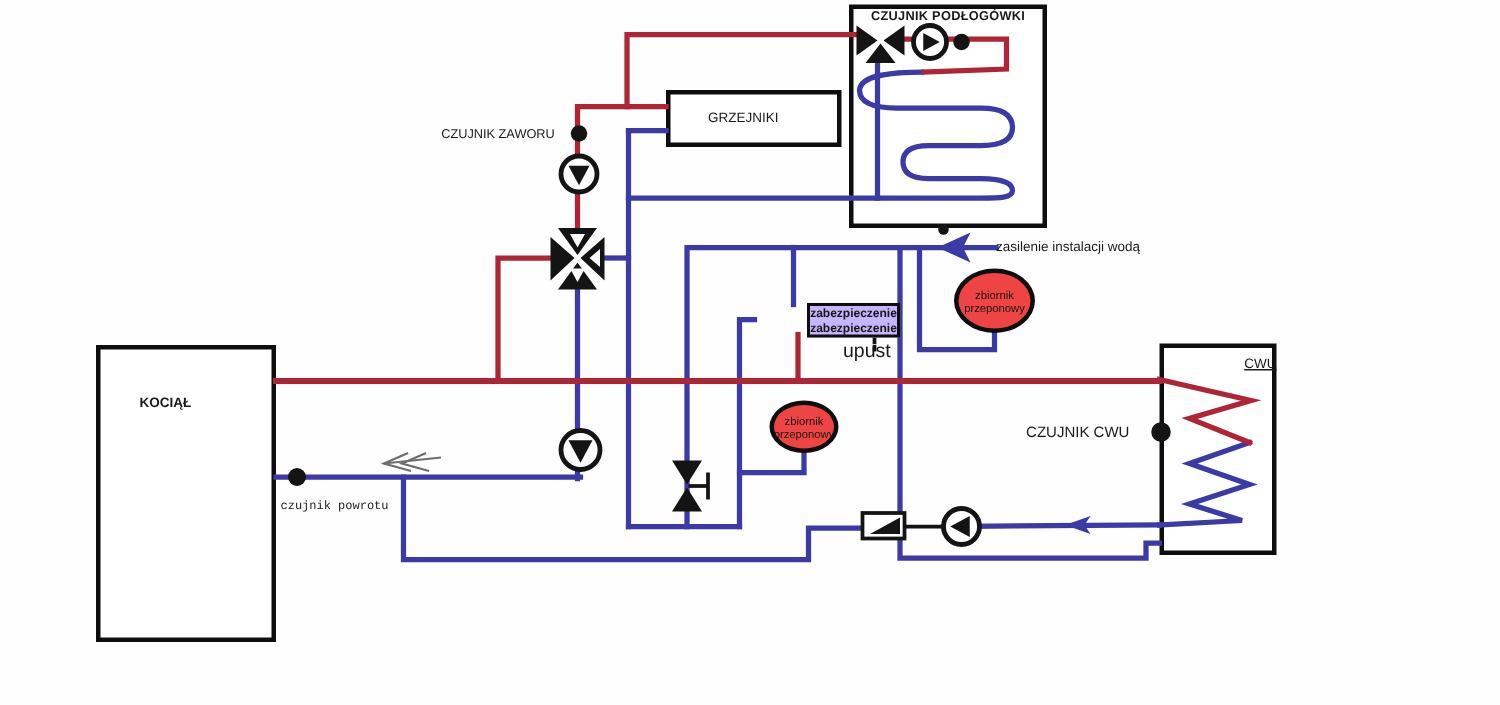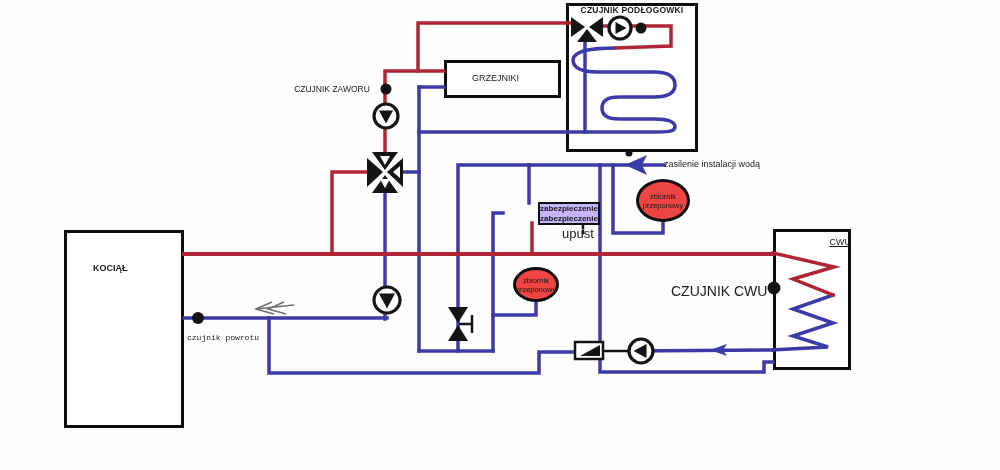--- a/index.html
+++ b/index.html
@@ -94,21 +94,21 @@
         <circle cx="625" cy="28" r="5.5" fill="#141414"></circle>
         <circle cx="613" cy="153" r="3.5" fill="#141414"></circle>
       </svg>
   </div>
 
   <div class="layer" id="labels">
     <div class="lbl" style="left:550px;top:5px;width:132px;text-align:center;font-size:8.5px;font-weight:700;letter-spacing:.2px;">CZUJNIK PODŁOGÓWKI</div>
     <div class="lbl" style="left:428px;top:73px;width:103px;text-align:center;font-size:9px;">GRZEJNIKI</div>
     <div class="lbl" style="left:57px;top:263px;font-size:9px;font-weight:600;margin-left:20px;">KOCIĄŁ</div>
     <div class="lbl" style="left:757px;top:237px;width:78px;text-align:right;font-size:9px;text-decoration:underline;">CWU</div>
-    <div class="lbl" style="left:655px;top:283px;width:95px;text-align:center;font-size:14px;">CZUJNIK CWU</div>
+    <div class="lbl" style="left:655px;top:283px;width:95px;text-align:center;font-size:10px;">CZUJNIK CWU</div>
     <div class="lbl" style="left:270px;top:84px;width:92px;text-align:center;font-size:8.5px;">CZUJNIK ZAWORU</div>
     <div class="lbl" style="left:171px;top:333px;font-size:8px;font-family:Liberation Mono, monospace;">czujnik powrotu</div>
     <div class="lbl" style="left:648px;top:159px;font-size:9px;">zasilenie instalacji wodą</div>
     <div class="lbl" style="left:546px;top:226px;font-size:13px;">upust</div>
 
     <div class="tguard" style="left:486px;top:202px;width:62px;height:23px;">
       <span>zabezpieczenie</span>
       <span>zabezpieczenie</span>
     </div>
 

